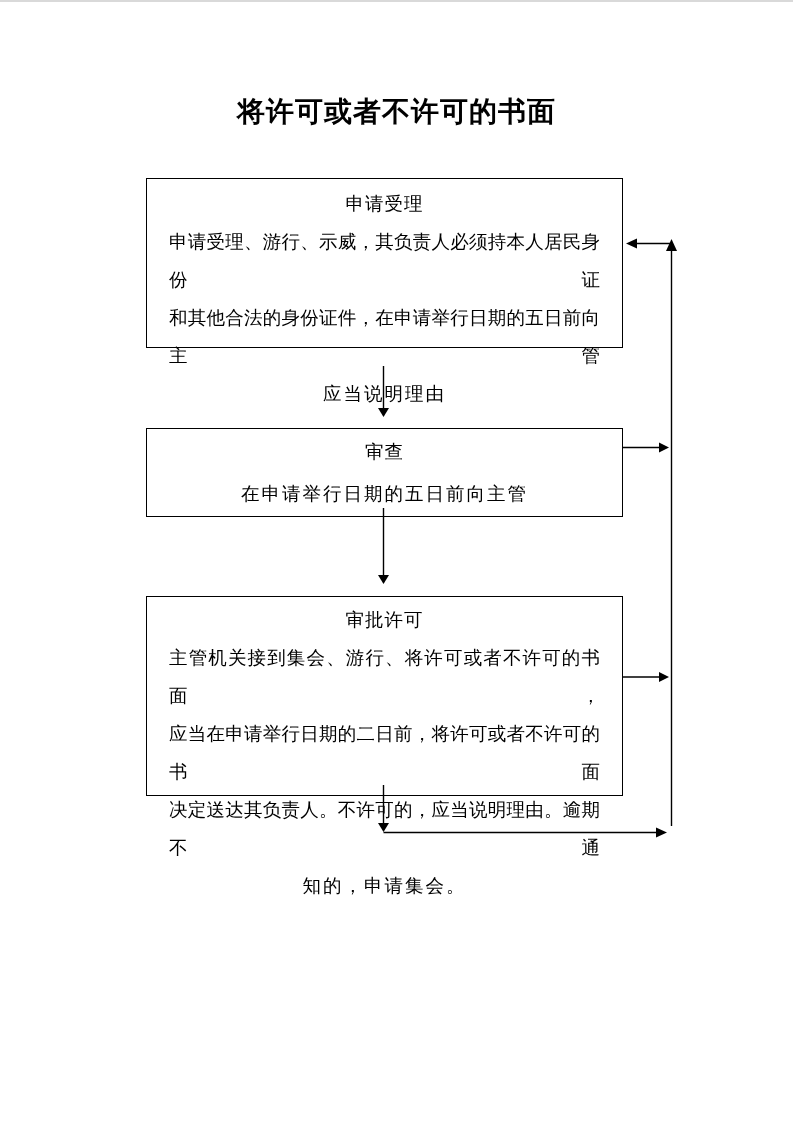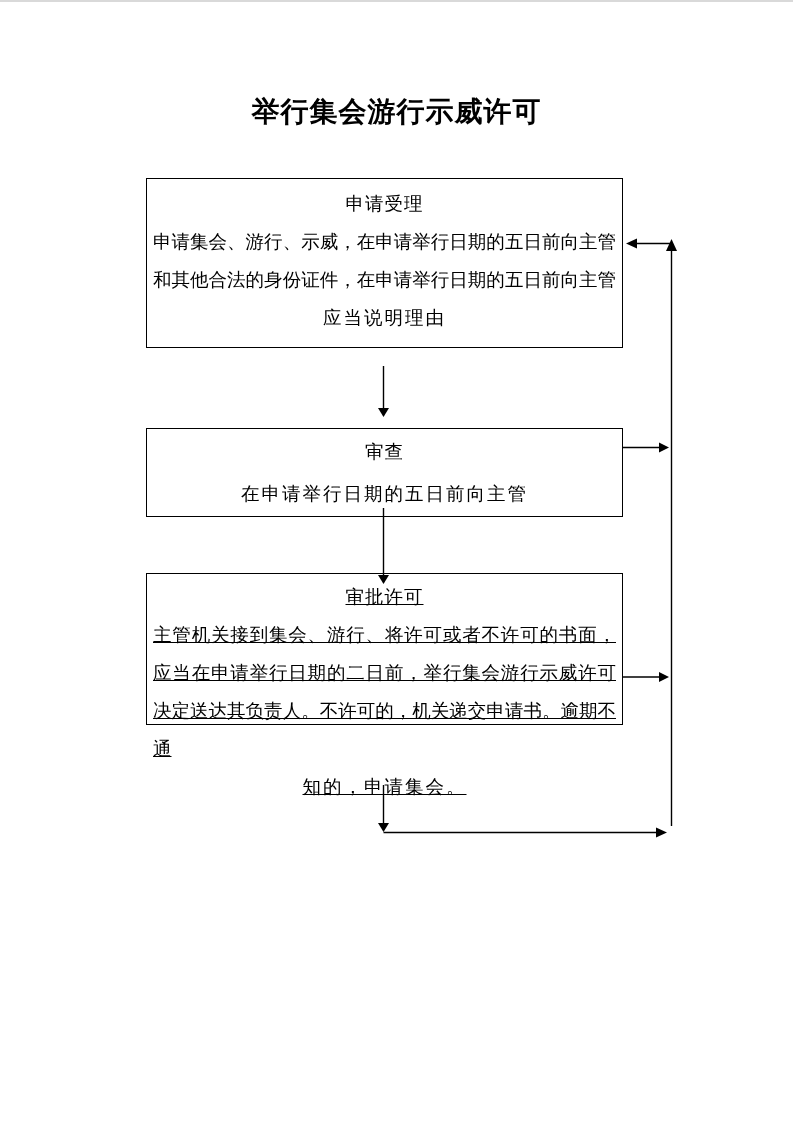--- a/index.html
+++ b/index.html
@@ -30,25 +30,25 @@
     letter-spacing: 1px;
     line-height: 30px;
   }
   .flow-box {
     position: absolute;
     left: 146px;
     width: 477px;
     box-sizing: border-box;
     border: 1.6px solid #000000;
     background: #ffffff;
-    padding: 0 6px;
+    padding: 0 22px;
   }
   .box-1 { top: 178px; height: 170px; padding-top: 6px; }
   .box-2 { top: 428px; height: 89px;  padding-top: 2px; }
-  .box-3 { top: 573px; height: 152px; padding-top: 4px; text-decoration: underline; }
+  .box-3 { top: 596px; height: 200px; padding-top: 4px; }
   .bline {
     font-size: 18.5px;
     line-height: 38px;
     white-space: nowrap;
   }
   .box-2 .bline { line-height: 42px; }
   .bline.head   { text-align: center; white-space: normal; letter-spacing: 1px; }
   .bline.center { text-align: center; white-space: normal; letter-spacing: 2px; }
   .bline.fill   {
     white-space: normal;
@@ -65,39 +65,39 @@
   svg.connectors line { stroke: #000000; stroke-width: 1.4; }
   svg.connectors polygon { fill: #000000; stroke: none; }
 </style>
 </head>
 <body>
 
 <div class="page">
 
   <div class="page-top-edge"></div>
 
-  <div class="doc-title">举行集会游行示威许可</div>
+  <div class="doc-title">将许可或者不许可的书面</div>
 
   <div class="flow-box box-1">
     <div class="bline head">申请受理</div>
-    <div class="bline fill">申请集会、游行、示威，在申请举行日期的五日前向主管</div>
+    <div class="bline fill">申请受理、游行、示威，其负责人必须持本人居民身份证</div>
     <div class="bline fill">和其他合法的身份证件，在申请举行日期的五日前向主管</div>
     <div class="bline center">应当说明理由</div>
   </div>
 
   <div class="flow-box box-2">
     <div class="bline head">审查</div>
     <div class="bline center">在申请举行日期的五日前向主管</div>
   </div>
 
   <div class="flow-box box-3">
     <div class="bline head">审批许可</div>
     <div class="bline fill">主管机关接到集会、游行、将许可或者不许可的书面，</div>
-    <div class="bline fill">应当在申请举行日期的二日前，举行集会游行示威许可</div>
-    <div class="bline fill">决定送达其负责人。不许可的，机关递交申请书。逾期不通</div>
+    <div class="bline fill">应当在申请举行日期的二日前，将许可或者不许可的书面</div>
+    <div class="bline fill">决定送达其负责人。不许可的，应当说明理由。逾期不通</div>
     <div class="bline center">知的，申请集会。</div>
   </div>
 
   <svg class="connectors" viewBox="0 0 793 1122" xmlns="http://www.w3.org/2000/svg">
 
     <g>
       <line x1="383.5" y1="366" x2="383.5" y2="409"></line>
       <polygon points="378,408 389,408 383.5,417"></polygon>
     </g>
 

